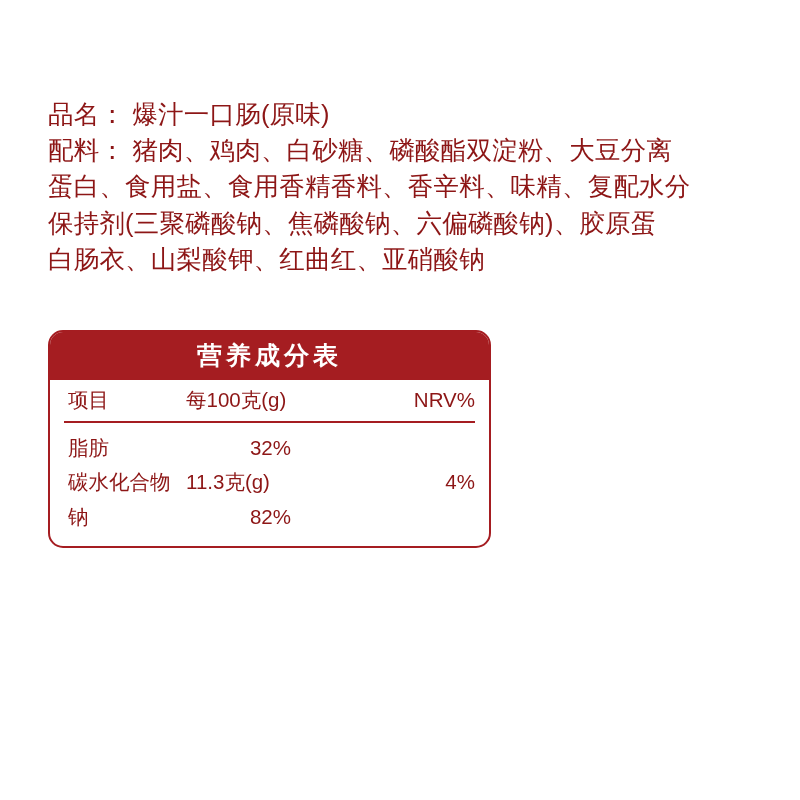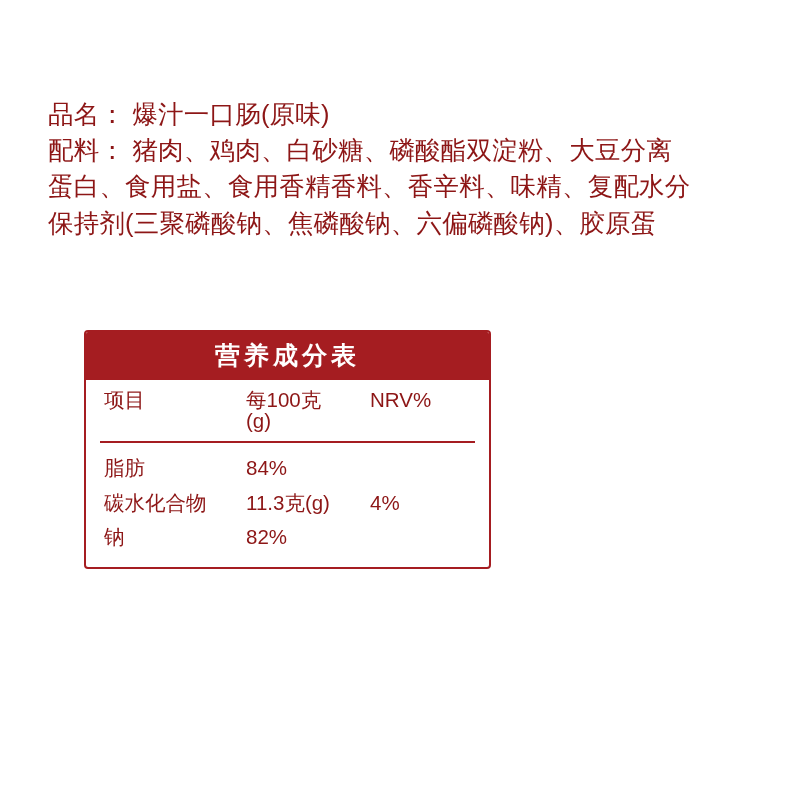--- a/index.html
+++ b/index.html
@@ -41,24 +41,23 @@
 
   
   .nutrition-wrap {
     position: absolute;
     left: 48px;
     top: 330px;
     width: 443px;
   }
   .nutrition-table {
     border: 2.5px solid #a51d21;
-    border-radius: 4px;
+    border-radius: 15px;
     overflow: hidden;
     background: #ffffff;
-    margin-left: 36px;
   }
   .nt-title {
     background: #a51d21;
     color: #ffffff;
     font-size: 25px;
     font-weight: bold;
     text-align: center;
     letter-spacing: 4px;
     padding: 8px 0 9px 0;
     line-height: 1.25;
@@ -66,72 +65,72 @@
   .nt-body {
     padding: 0 14px 12px 14px;
   }
   .nt-row {
     display: flex;
     align-items: baseline;
     font-size: 20.5px;
     color: #8d1616;
     line-height: 1.0;
     padding: 7px 0 7px 0;
-    gap: 24px;
   }
   .nt-head-row {
     padding: 10px 0 10px 0;
     border-bottom: 2px solid #a51d21;
     margin-bottom: 3px;
   }
   .nt-c1 {
     flex: 0 0 118px;
     text-align: left;
     padding-left: 4px;
   }
   .nt-c2 {
     flex: 1 1 auto;
   }
   .nt-c3 {
     flex: 0 0 105px;
-    text-align: left;
+    text-align: right;
   }
   .nt-rows {
     padding-top: 5px;
   }
 </style>
 </head>
 <body>
 
 <div class="page">
 
   <div class="content">
     <div class="info-block">
       <span class="info-line">品名： 爆汁一口肠(原味)</span>
       <span class="info-line">配料： 猪肉、鸡肉、白砂糖、磷酸酯双淀粉、大豆分离</span>
       <span class="info-line">蛋白、食用盐、食用香精香料、香辛料、味精、复配水分</span>
       <span class="info-line">保持剂(三聚磷酸钠、焦磷酸钠、六偏磷酸钠)、胶原蛋</span>
+      <span class="info-line">白肠衣、山梨酸钾、红曲红、亚硝酸钠</span>
     </div>
   </div>
 
   <div class="nutrition-wrap">
     <div class="nutrition-table">
       <div class="nt-title">营养成分表</div>
       <div class="nt-body">
 
         <div class="nt-row nt-head-row">
           <div class="nt-c1">项目</div>
           <div class="nt-c2">每100克(g)</div>
           <div class="nt-c3">NRV%</div>
         </div>
 
         <div class="nt-rows">
           <div class="nt-row">
             <div class="nt-c1">脂肪</div>
-            <div class="nt-c3">84%</div>
+            <div class="nt-c3">32%</div>
           </div>
           <div class="nt-row">
             <div class="nt-c1">碳水化合物</div>
             <div class="nt-c2">11.3克(g)</div>
             <div class="nt-c3">4%</div>
           </div>
           <div class="nt-row">
             <div class="nt-c1">钠</div>
             <div class="nt-c3">82%</div>
           </div>

